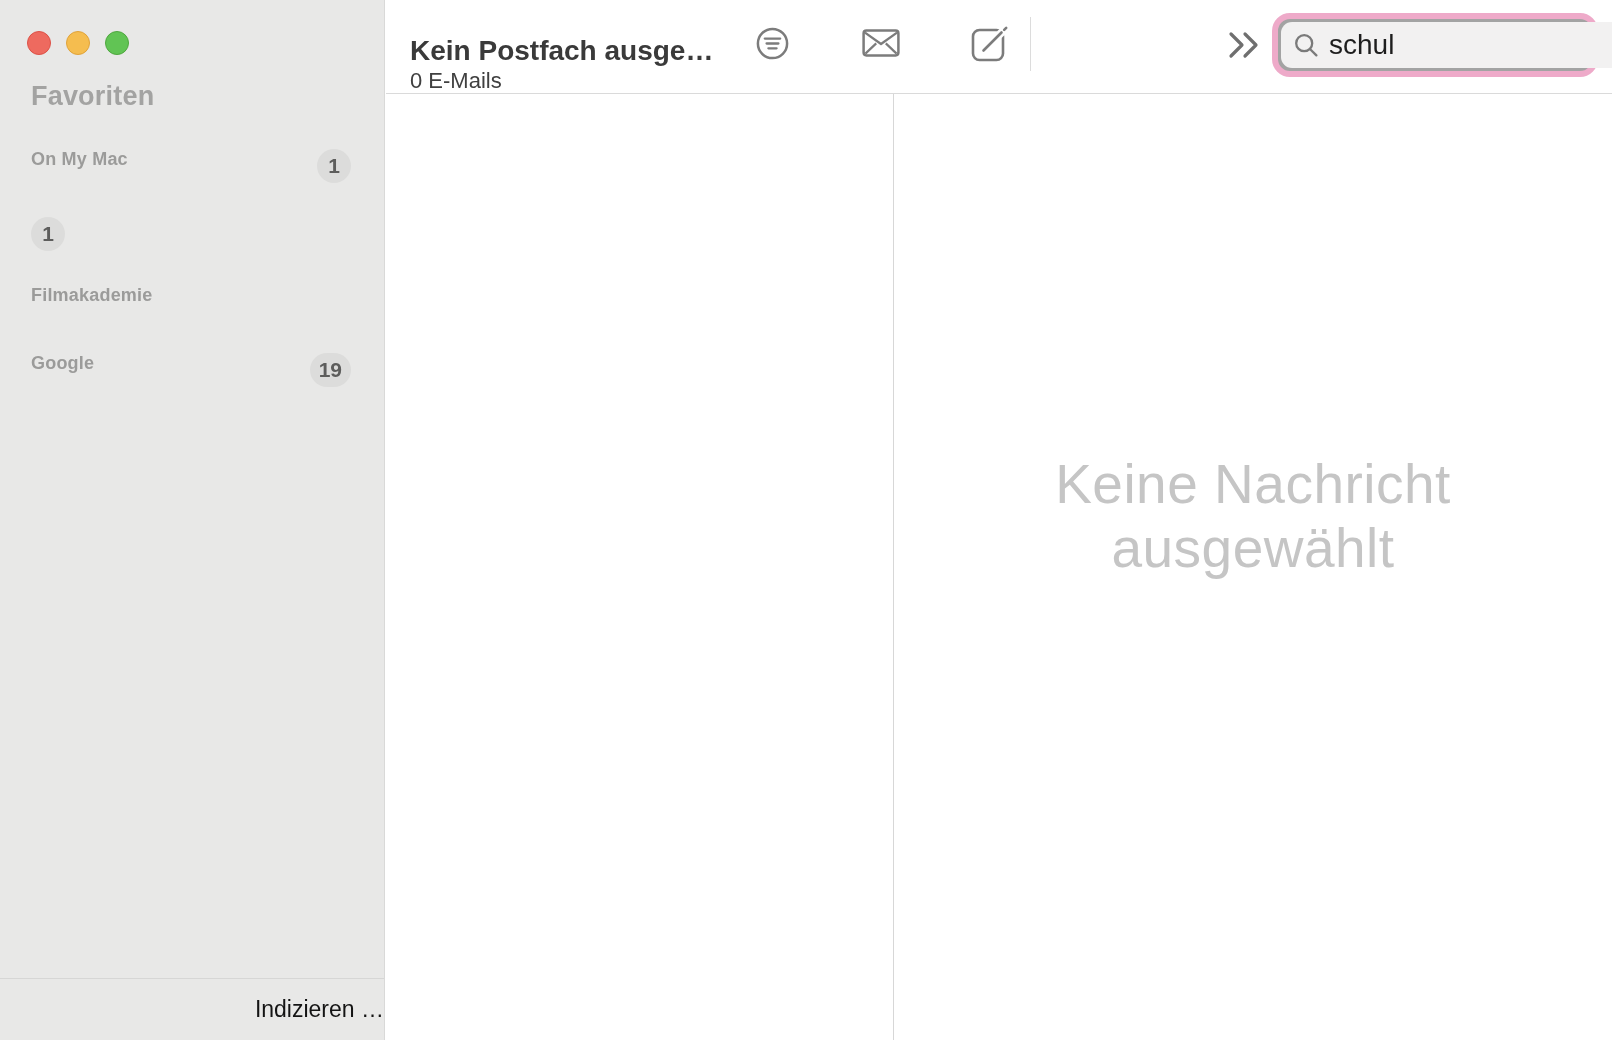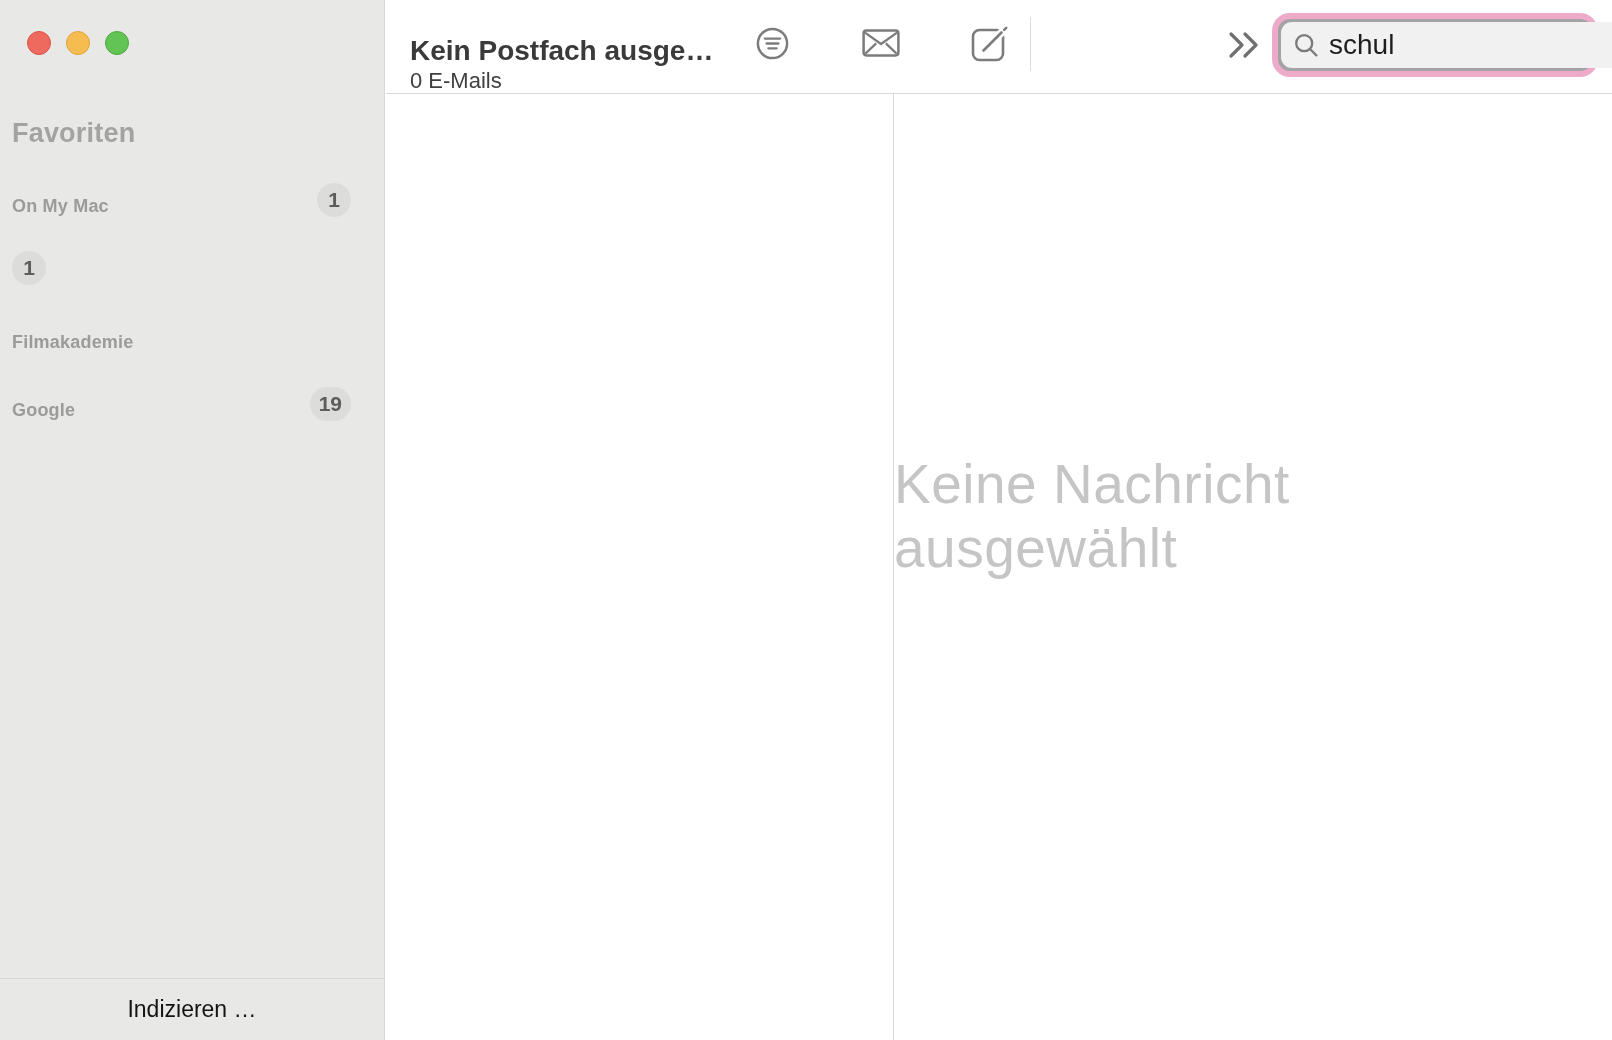--- a/index.html
+++ b/index.html
@@ -36,22 +36,22 @@
   .tl-zoom     { background: #61c454; border: 1px solid #4fa73f; }
 
   .nav {
     position: absolute;
     left: 0; top: 81px;
     width: 100%;
   }
   .nav-row {
     height: 68px;
     display: flex;
-    align-items: flex-end;
-    padding: 0 33px 0 12px;
+    align-items: flex-start;
+    padding: 0 33px 0 31px;
   }
   .nav-section-header {
     font-size: 27px;
     font-weight: 700;
     color: #a3a3a2;
     letter-spacing: 0.2px;
   }
   .nav-label {
     flex: 1;
     font-size: 18px;
@@ -74,21 +74,21 @@
     align-items: center;
     justify-content: center;
   }
   .sidebar-footer {
     position: absolute;
     left: 0; right: 0;
     top: 978px; bottom: 0;
     border-top: 1px solid #d6d6d5;
     display: flex;
     align-items: center;
-    justify-content: center;
+    justify-content: flex-end;
   }
   .sidebar-status {
     font-size: 23px;
     color: #141414;
   }
 
   
   .toolbar {
     position: absolute;
     left: 386px; top: 0; right: 0;
@@ -191,21 +191,21 @@
   .reading-pane {
     position: absolute;
     left: 894px; top: 94px;
     right: 0; bottom: 0;
     background: #ffffff;
   }
   .empty-state {
     position: absolute;
     left: 0; right: 0;
     top: 358px;
-    text-align: left;
+    text-align: center;
     font-size: 55px;
     line-height: 64px;
     color: #c5c5c5;
     letter-spacing: 0.5px;
   }
 
   svg { display: block; }
 </style>
 </head>
 <body>

